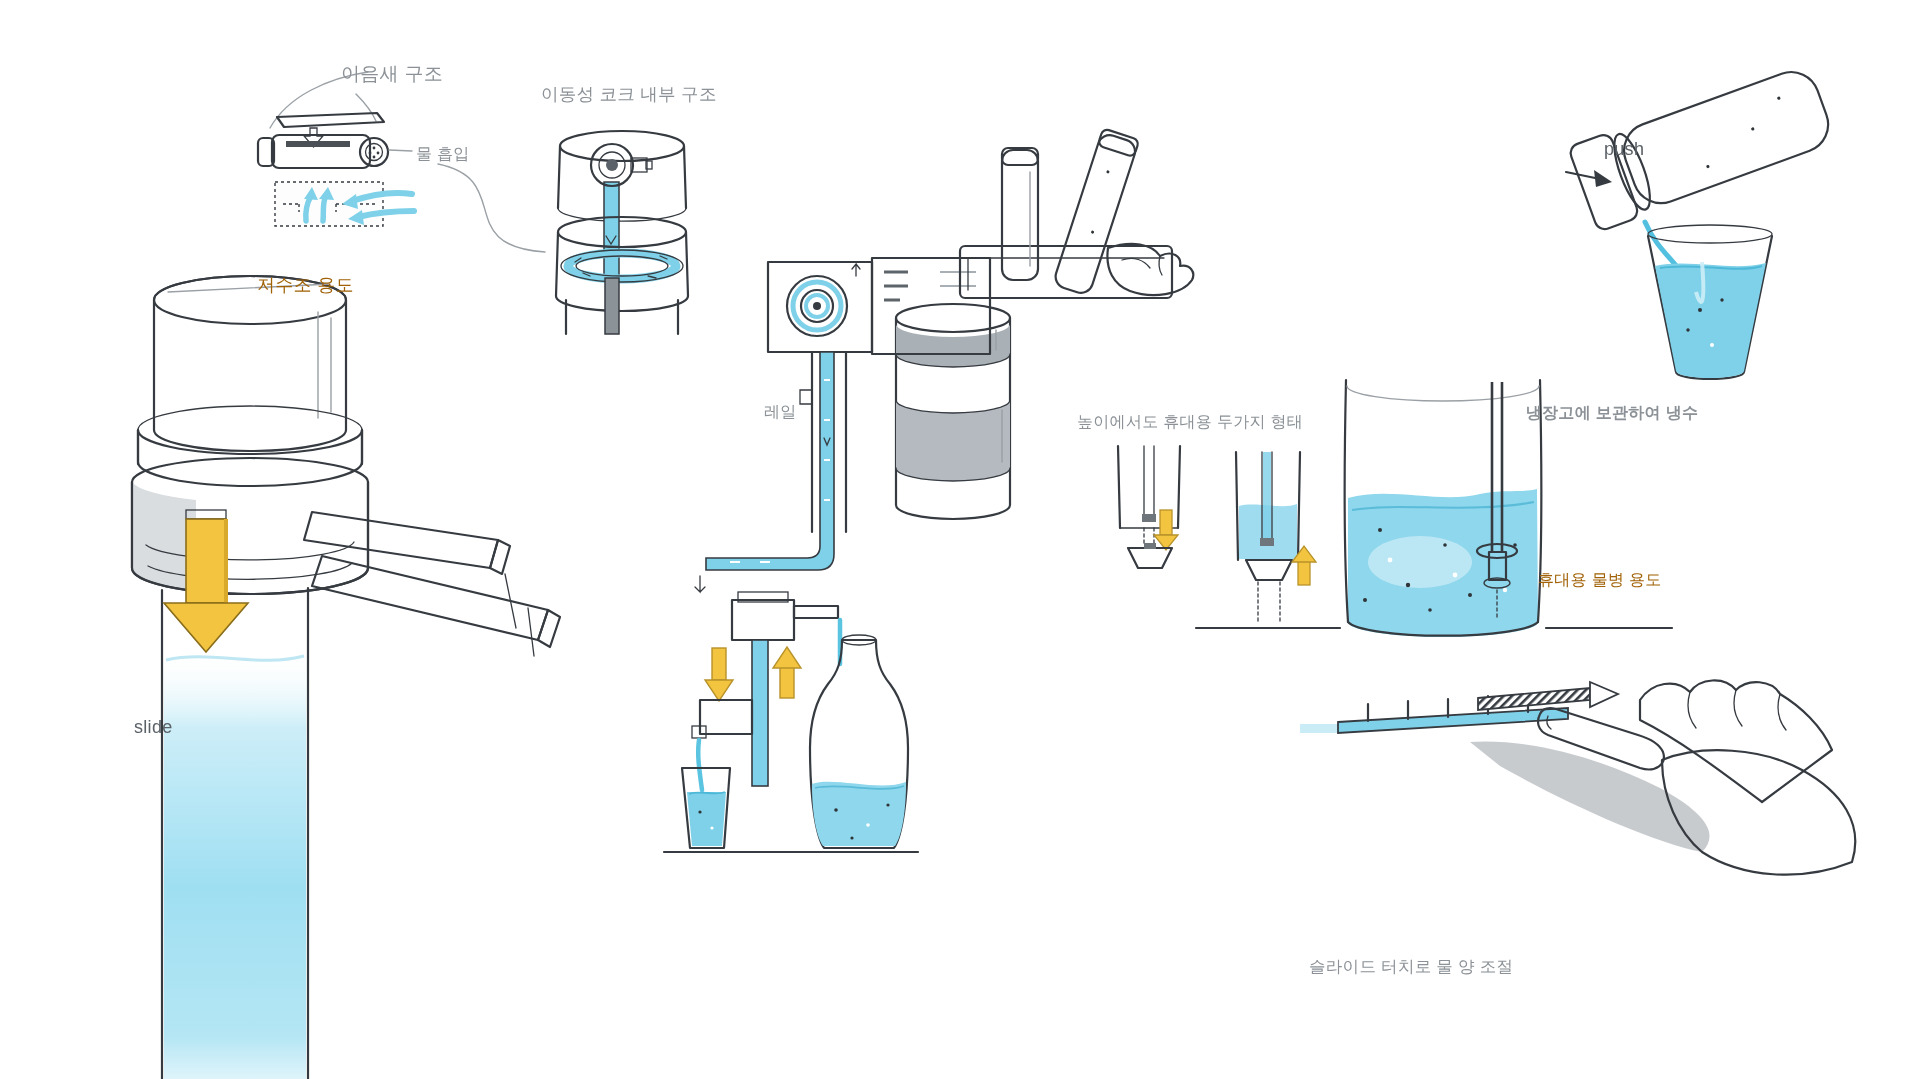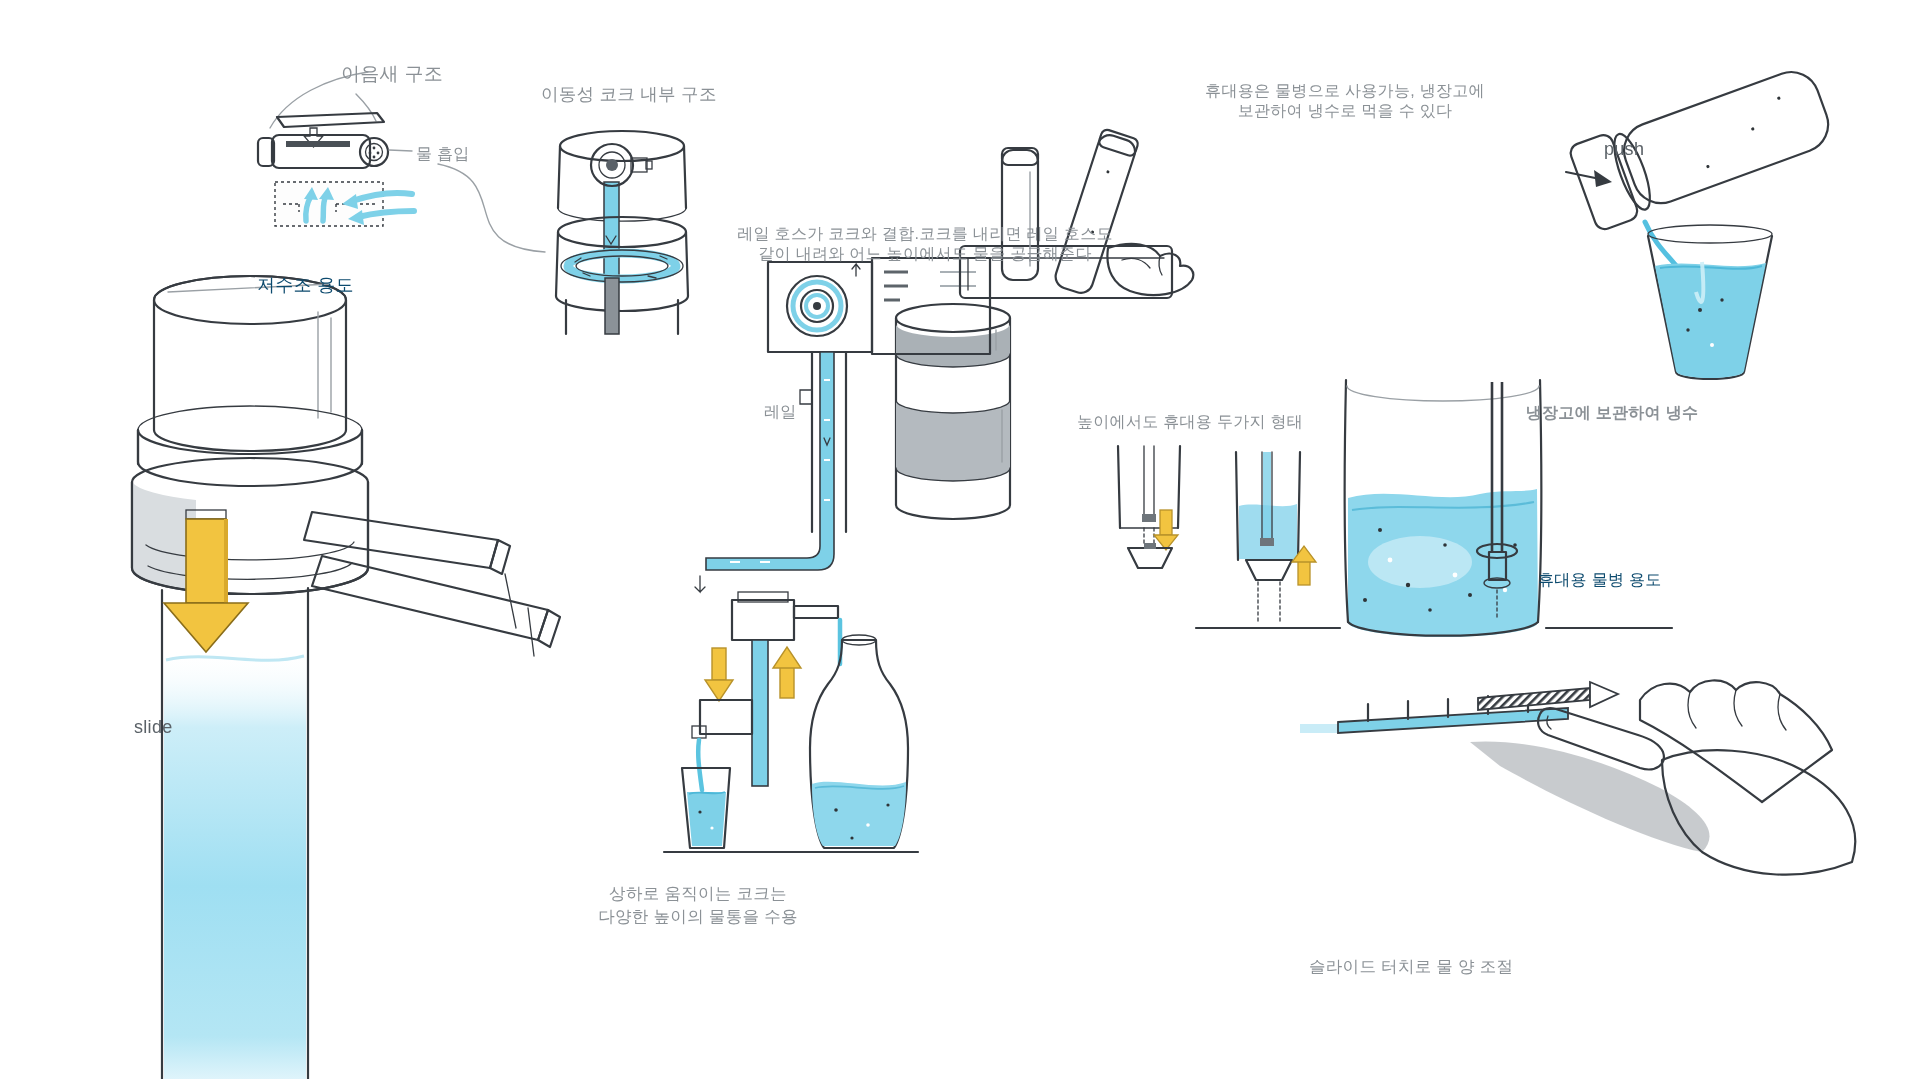--- a/index.html
+++ b/index.html
@@ -1,21 +1,21 @@
 <!DOCTYPE html>
 <html><head>
 <meta charset="utf-8">
 <style>
   html,body{margin:0;padding:0;background:#fff;}
   body{font-family:"Liberation Sans",sans-serif;}
   .canvas{position:relative;width:1920px;height:1079px;background:#ffffff;overflow:hidden;}
   .sketch-svg{position:absolute;left:0;top:0;}
   .lbl{position:absolute;color:#8b9196;font-size:16px;line-height:20px;white-space:pre-line;letter-spacing:.3px;}
   .lbl.center{transform:translateX(-50%);text-align:center;}
-  .lbl.orange{color:#0c4a6e;}
+  .lbl.orange{color:#a16207;}
   .lbl.en{color:#5a6167;}
   .lbl.big{font-size:19px;}
   .lbl.desc{font-size:16px;line-height:19.5px;}
   .lbl.desc2{font-size:16.5px;line-height:23px;}
   
   .sk{stroke:#363b41;stroke-width:2.2;fill:none;stroke-linecap:round;stroke-linejoin:round;}
   .skthin{stroke:#363b41;stroke-width:1.3;fill:none;stroke-linecap:round;}
   .skgray{stroke:#9aa0a5;stroke-width:1.4;fill:none;stroke-linecap:round;}
   .dotted{stroke:#363b41;stroke-width:1.4;fill:#fdfdfd;stroke-dasharray:3 3;}
 </style>
@@ -305,26 +305,20 @@
         <circle cx="868" cy="825" r="1.8" fill="#fff"></circle>
     <circle cx="888" cy="805" r="1.6" fill="#2f3438"></circle>
         <circle cx="852" cy="838" r="1.6" fill="#2f3438"></circle>
   </g>
 </svg>
 
   <div class="lbl big" style="left:341px;top:64px;">이음새 구조</div>
   <div class="lbl" style="left:416px;top:144px;">물 흡입</div>
   <div class="lbl" style="left:541px;top:84px;font-size:17.5px;">이동성 코크 내부 구조</div>
   <div class="lbl orange" style="left:257px;top:275px;font-size:18px;">저수조 용도</div>
-  <div class="lbl desc center" style="left:925px;top:224px;">레일 호스가 코크와 결합.코크를 내리면 레일 호스도
-같이 내려와 어느 높이에서도 물을 공급해준다</div>
   <div class="lbl" style="left:764px;top:402px;">레일</div>
-  <div class="lbl desc center" style="left:1345px;top:81px;">휴대용은 물병으로 사용가능, 냉장고에
-보관하여 냉수로 먹을 수 있다</div>
   <div class="lbl en" style="left:1604px;top:139px;font-size:18px;">push</div>
   <div class="lbl center" style="left:1612px;top:403px;font-weight:bold;">냉장고에 보관하여 냉수</div>
   <div class="lbl" style="left:1077px;top:412px;">높이에서도 휴대용 두가지 형태</div>
   <div class="lbl orange" style="left:1538px;top:570px;">휴대용 물병 용도</div>
   <div class="lbl en" style="left:134px;top:717px;font-size:18px;">slide</div>
-  <div class="lbl desc2 center" style="left:698px;top:882px;">상하로 움직이는 코크는
-다양한 높이의 물통을 수용</div>
   <div class="lbl" style="left:1309px;top:956px;font-size:16.5px;">슬라이드 터치로 물 양 조절</div>
 </div>
 
 </body></html>

